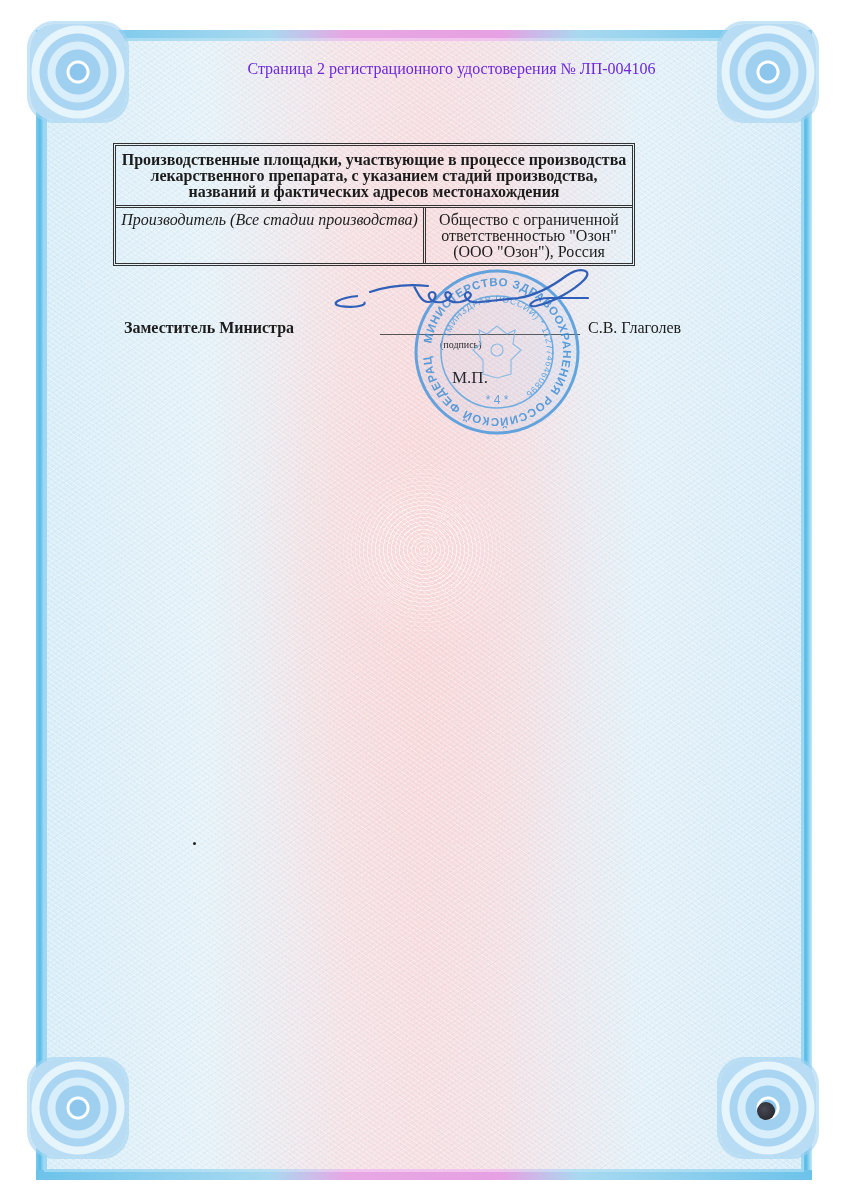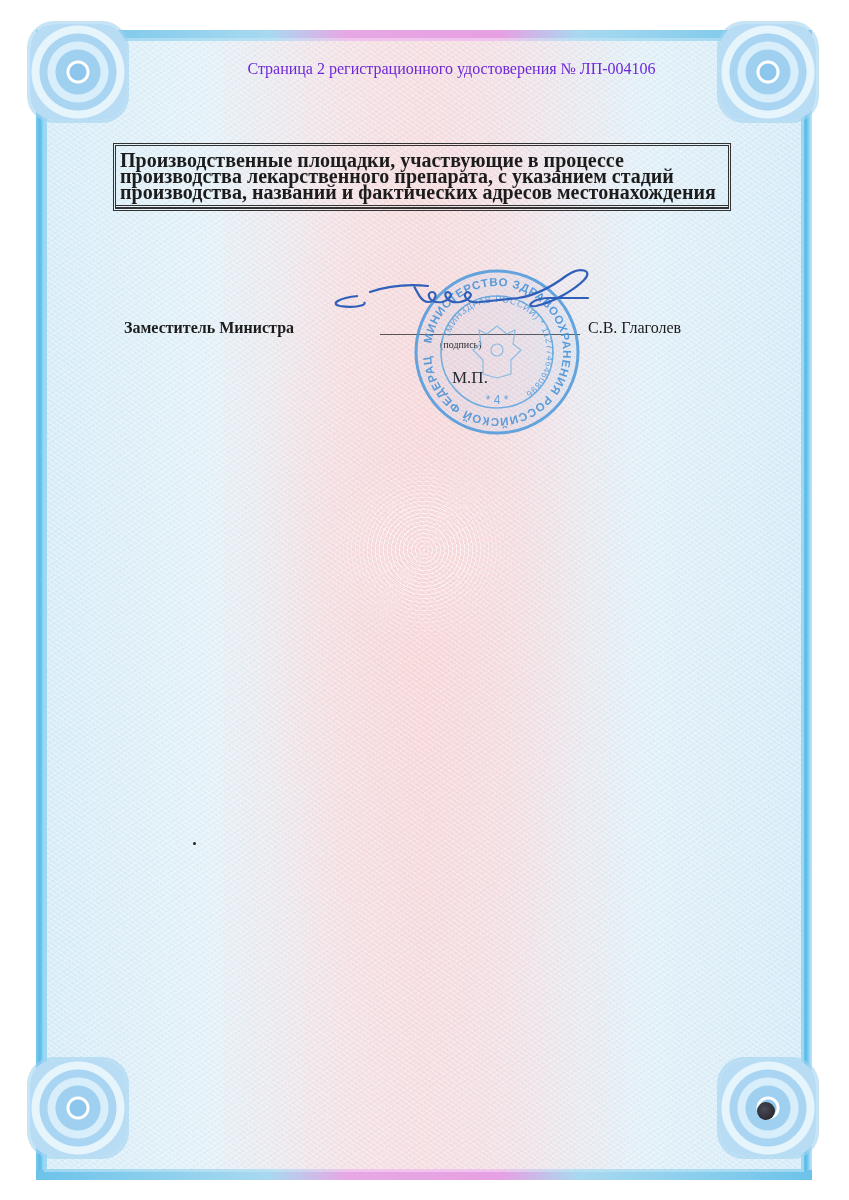--- a/index.html
+++ b/index.html
@@ -58,22 +58,22 @@
       position: absolute; left: 757px; top: 1102px; width: 18px; height: 18px; border-radius: 50%;
       background: radial-gradient(circle at 40% 40%, #4a4a55, #1d1d24);
     }
     .speck { position: absolute; left: 193px; top: 842px; width: 3px; height: 3px; background: #222; border-radius: 50%; }
 
     .page-header {
       position: absolute; left: 0; width: 849px; top: 60px; text-align: center;
       font-size: 16px; color: #6d28d9; padding-left: 27px;
     }
     .table {
-      position: absolute; left: 113px; top: 143px; width: 618px; box-sizing: border-box;
-      border: 3px double #333; font-size: 20px; line-height: 16px;
+      position: absolute; left: 113px; top: 143px; width: 522px; box-sizing: border-box;
+      border: 3px double #333; font-size: 16px; line-height: 16px; text-align: center;
     }
     .tr-row { display: flex; border-top: 3px double #333; }
     .tr-row.first { border-top: none; }
     .cell { padding: 4px 4px 3px 4px; box-sizing: border-box; }
     .cell.title { font-weight: bold; width: 100%; padding: 6px 4px 5px 4px; }
     .cell.role { width: 310px; font-style: italic; border-right: 3px double #333; }
     .cell.company { flex: 1; padding-left: 4px; }
     .cell.address { width: 100%; }
 
     .sign-role { position: absolute; left: 124px; top: 319px; font-size: 16px; font-weight: bold; text-align: right; }
@@ -108,20 +108,22 @@
 <div class="punch-hole"></div>
 <div class="speck"></div>
 
 <div class="page-header">Страница 2 регистрационного удостоверения № ЛП-004106</div>
 
 <div class="table">
   <div class="tr-row first">
     <div class="cell title">Производственные площадки, участвующие в процессе производства лекарственного препарата, с указанием стадий производства, названий и фактических адресов местонахождения</div>
   </div>
   <div class="tr-row">
+    <div class="cell role">Производитель (Все стадии производства)</div>
+    <div class="cell company">Общество с ограниченной ответственностью "Озон" (ООО "Озон"), Россия</div>
   </div>
 </div>
 
 <div class="sign-role">Заместитель Министра</div>
 <div class="sign-line"></div>
 <div class="sign-caption">(подпись)</div>
 <div class="mp-label">М.П.</div>
 <div class="sign-name">С.В. Глаголев</div>
 
 <svg class="stamp" viewBox="0 0 168 168">

